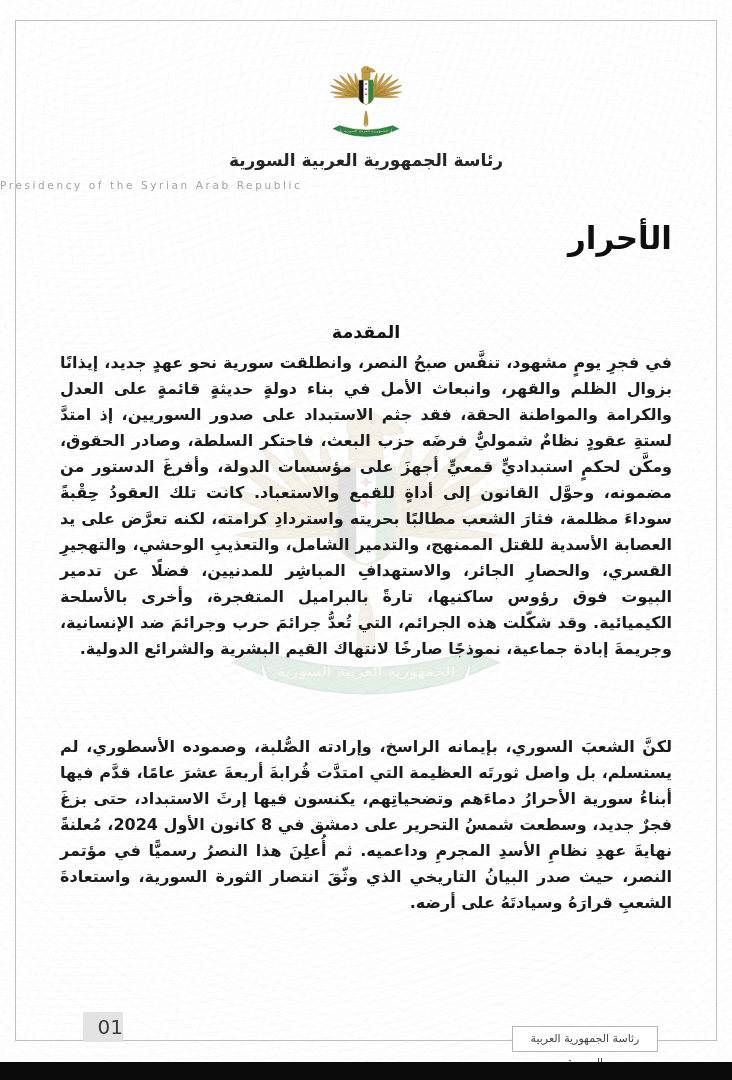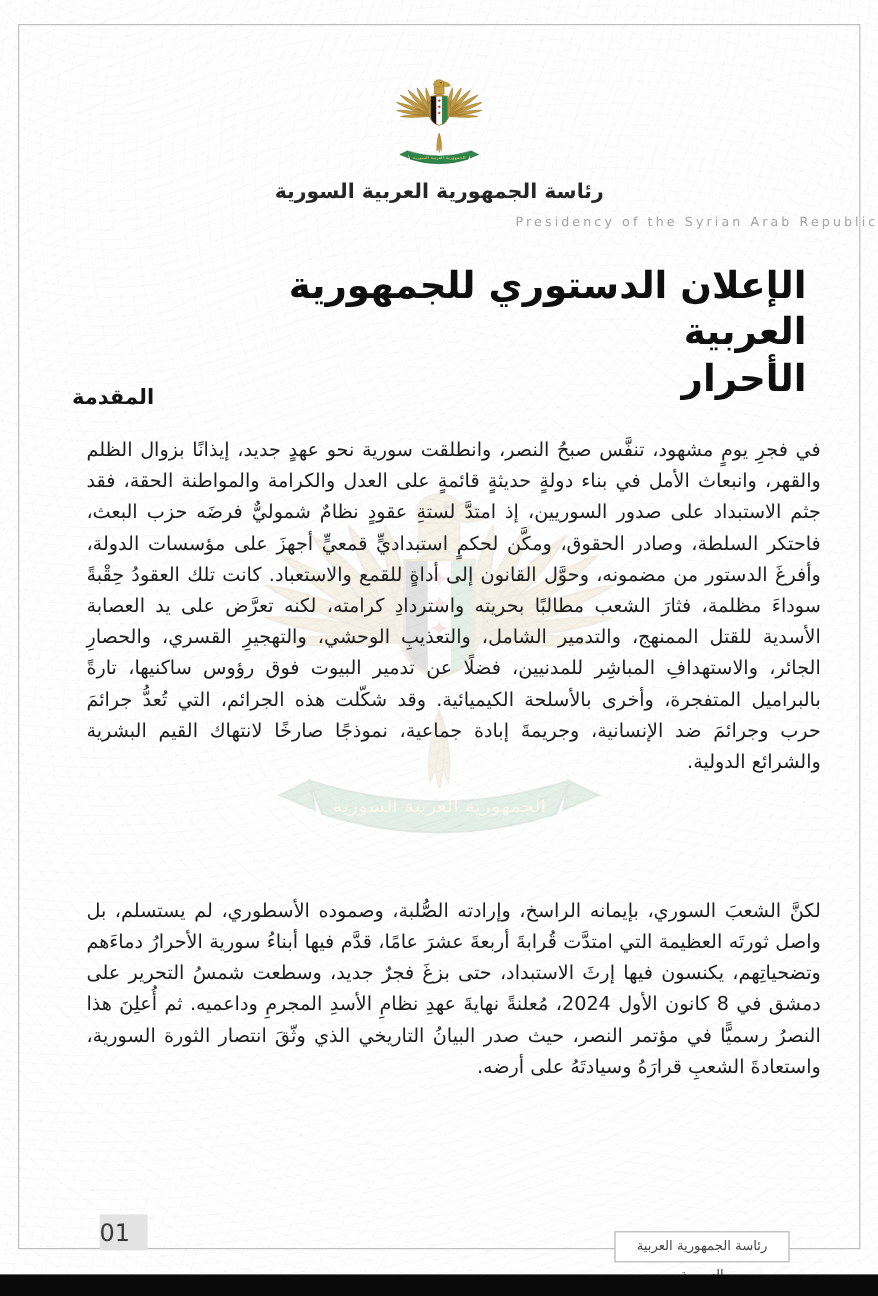--- a/index.html
+++ b/index.html
@@ -16,41 +16,41 @@
   .frame{
     position:absolute;left:15px;top:20px;width:702px;height:1021px;
     border:1px solid #bfbfbf;box-sizing:border-box;z-index:1;pointer-events:none;
   }
   .emblem{position:absolute;left:324px;top:63px;z-index:2;}
   .org-ar{
     position:absolute;left:0;top:150px;width:732px;text-align:center;direction:rtl;
     font-size:17px;font-weight:bold;color:#262626;z-index:2;
   }
   .org-en{
-    position:absolute;left:0;top:179px;width:732px;text-align:right;
+    position:absolute;left:0;top:179px;width:732px;text-align:left;
     font-size:10.5px;color:#a3a3a3;letter-spacing:2.6px;z-index:2;
   }
   .doc-title{
     position:absolute;top:219px;right:60px;width:500px;direction:rtl;text-align:right;
     font-size:31px;line-height:39px;font-weight:bold;color:#0f0f0f;letter-spacing:-0.3px;z-index:2;
   }
   .section-heading{
-    position:absolute;top:322px;right:60px;width:612px;direction:rtl;text-align:left;
+    position:absolute;top:322px;right:60px;width:612px;direction:rtl;text-align:center;
     font-size:17.5px;font-weight:bold;color:#141414;z-index:2;
   }
   .para{
     position:absolute;left:60px;width:612px;direction:rtl;text-align:justify;
-    font-size:16px;line-height:26px;color:#1c1c1c;margin:12px;z-index:2;
+    font-size:16px;line-height:26px;color:#1c1c1c;margin:0;z-index:2;font-weight:bold;
   }
   .para-1{top:350px;}
   .para-2{top:734px;}
   .watermark{position:absolute;left:196px;top:398px;opacity:0.12;z-index:0;}
   .page-number{
     position:absolute;left:83px;top:1012px;width:40px;height:30px;background:#e3e3e3;
-    text-align:left;line-height:30px;font-size:20px;color:#3a3a3a;z-index:3;
+    text-align:right;line-height:30px;font-size:20px;color:#3a3a3a;z-index:3;
   }
   .footer-label{
     position:absolute;left:512px;top:1026px;width:146px;height:26px;background:#ffffff;
     border:1px solid #b5b5b5;box-sizing:border-box;direction:rtl;text-align:center;
     font-size:11px;line-height:24px;color:#444444;z-index:3;
   }
   .bottom-bar{position:absolute;left:0;top:1062px;width:732px;height:18px;background:#0a0a0a;z-index:3;}
   svg text{font-family:"DejaVu Sans",sans-serif;}
 </style>
 </head>
@@ -175,21 +175,20 @@
     <path d="M162,147 L174,154 L160,161 Z" fill="#2E8549" stroke="#1d5c33"></path>
     <path d="M58,147 Q110,167 162,147 L157,163 Q110,181 63,163 Z" fill="#2E8549" stroke="#1d5c33"></path>
     <text x="110" y="162" text-anchor="middle" font-size="8" fill="#EACD77" textLength="86" lengthAdjust="spacingAndGlyphs">الجمهورية العربية السورية</text>
   </svg>
 </span>
 
 <div class="org-ar">رئاسة الجمهورية العربية السورية</div>
 <div class="org-en">Presidency of the Syrian Arab Republic</div>
 
 <div class="doc-title">
-  <div>الإعلان الدستوري للجمهورية العربية</div>
   <div>الأحرار</div>
 </div>
 
 <div class="section-heading">المقدمة</div>
 <p class="para para-1">في فجرِ يومٍ مشهود، تنفَّس صبحُ النصر، وانطلقت سورية نحو عهدٍ جديد، إيذانًا بزوال الظلم والقهر، وانبعاث الأمل في بناء دولةٍ حديثةٍ قائمةٍ على العدل والكرامة والمواطنة الحقة، فقد جثم الاستبداد على صدور السوريين، إذ امتدَّ لستةِ عقودٍ نظامٌ شموليٌّ فرضَه حزب البعث، فاحتكر السلطة، وصادر الحقوق، ومكَّن لحكمٍ استبداديٍّ قمعيٍّ أجهزَ على مؤسسات الدولة، وأفرغَ الدستور من مضمونه، وحوَّل القانون إلى أداةٍ للقمع والاستعباد. كانت تلك العقودُ حِقْبةً سوداءَ مظلمة، فثارَ الشعب مطالبًا بحريته واستردادِ كرامته، لكنه تعرَّض على يد العصابة الأسدية للقتل الممنهج، والتدمير الشامل، والتعذيبِ الوحشي، والتهجيرِ القسري، والحصارِ الجائر، والاستهدافِ المباشِر للمدنيين، فضلًا عن تدمير البيوت فوق رؤوس ساكنيها، تارةً بالبراميل المتفجرة، وأخرى بالأسلحة الكيميائية. وقد شكّلت هذه الجرائم، التي تُعدُّ جرائمَ حرب وجرائمَ ضد الإنسانية، وجريمةَ إبادة جماعية، نموذجًا صارخًا لانتهاك القيم البشرية والشرائع الدولية.</p>
 <p class="para para-2">لكنَّ الشعبَ السوري، بإيمانه الراسخ، وإرادته الصُّلبة، وصموده الأسطوري، لم يستسلم، بل واصل ثورتَه العظيمة التي امتدَّت قُرابةَ أربعةَ عشرَ عامًا، قدَّم فيها أبناءُ سورية الأحرارُ دماءَهم وتضحياتِهم، يكنسون فيها إرثَ الاستبداد، حتى بزغَ فجرٌ جديد، وسطعت شمسُ التحرير على دمشق في 8 كانون الأول 2024، مُعلنةً نهايةَ عهدِ نظامِ الأسدِ المجرمِ وداعميه. ثم أُعلِنَ هذا النصرُ رسميًّا في مؤتمر النصر، حيث صدر البيانُ التاريخي الذي وثّقَ انتصار الثورة السورية، واستعادةَ الشعبِ قرارَهُ وسيادتَهُ على أرضه.</p>
 
 <div class="page-number">01</div>
 <div class="footer-label">رئاسة الجمهورية العربية السورية</div>
 <div class="bottom-bar"></div>

